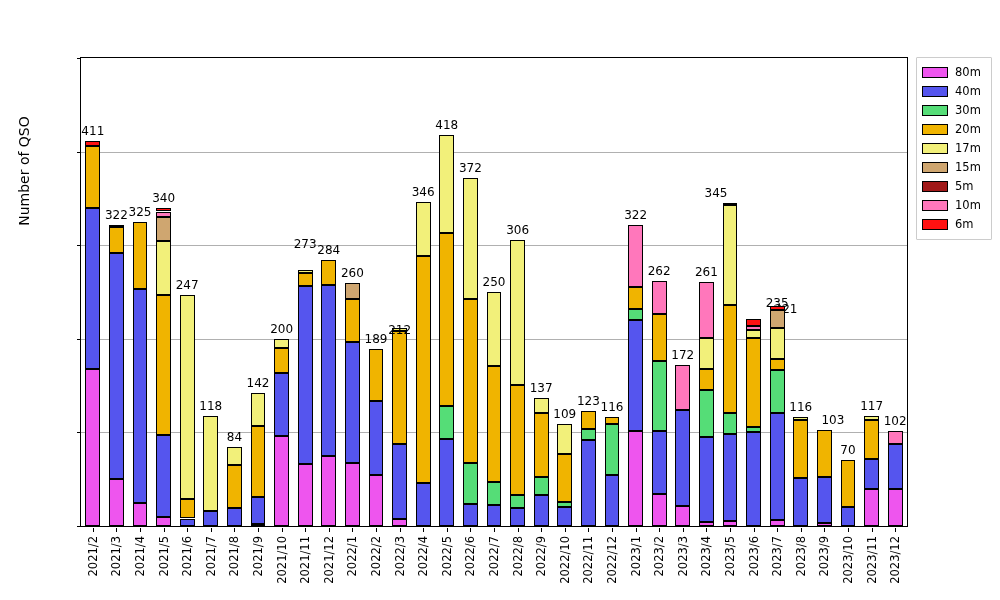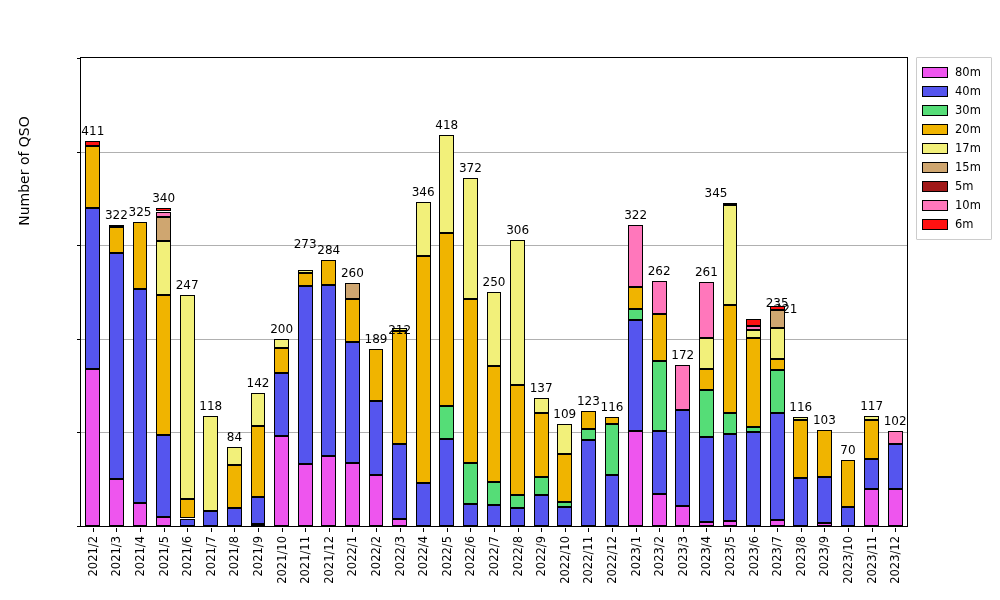--- a/index.html
+++ b/index.html
@@ -353,21 +353,21 @@
         <div class="seg" style="top: 359.424px; height: 2.808px; background: rgb(242, 240, 122);"></div>
       </div>
       <div class="bar-total" style="left: 699.8px; width: 40px; top: 342.424px;">116</div>
       <div class="xtick-mark" style="left: 743.4px;"></div>
       <div class="xtick-label" style="left: 736.4px;">2023/9</div>
       <div class="bar" style="left: 736.084px; width: 14.632px; height: 468px;">
         <div class="seg" style="top: 465.192px; height: 2.808px; background: rgb(238, 85, 238);"></div>
         <div class="seg" style="top: 419.328px; height: 45.864px; background: rgb(85, 85, 238);"></div>
         <div class="seg" style="top: 371.592px; height: 47.736px; background: rgb(240, 180, 0);"></div>
       </div>
-      <div class="bar-total" style="left: 723.4px; width: 40px; top: 354.592px;">103</div>
+      <div class="bar-total" style="left: 723.4px; width: 40px; top: 354.592px; text-align: right;">103</div>
       <div class="xtick-mark" style="left: 767px;"></div>
       <div class="xtick-label" style="left: 760px;">2023/10</div>
       <div class="bar" style="left: 759.684px; width: 14.632px; height: 468px;">
         <div class="seg" style="top: 449.28px; height: 18.72px; background: rgb(85, 85, 238);"></div>
         <div class="seg" style="top: 402.48px; height: 46.8px; background: rgb(240, 180, 0);"></div>
       </div>
       <div class="bar-total" style="left: 747px; width: 40px; top: 385.48px;">70</div>
       <div class="xtick-mark" style="left: 790.6px;"></div>
       <div class="xtick-label" style="left: 783.6px;">2023/11</div>
       <div class="bar" style="left: 783.284px; width: 14.632px; height: 468px;">

